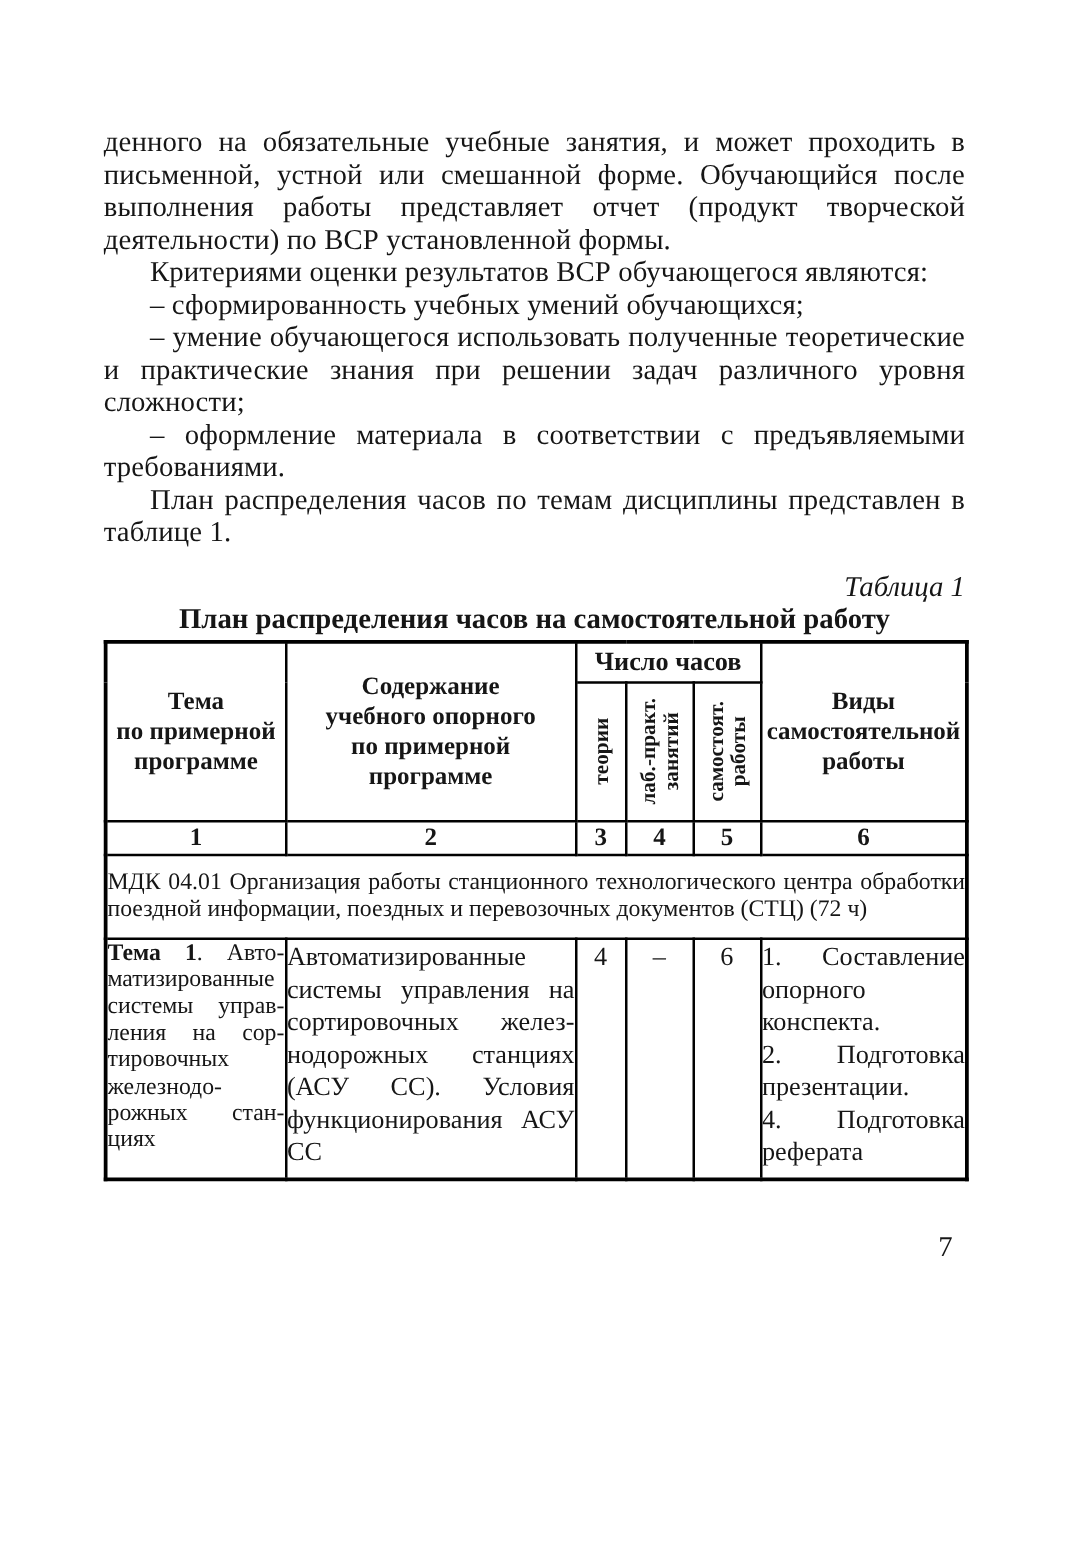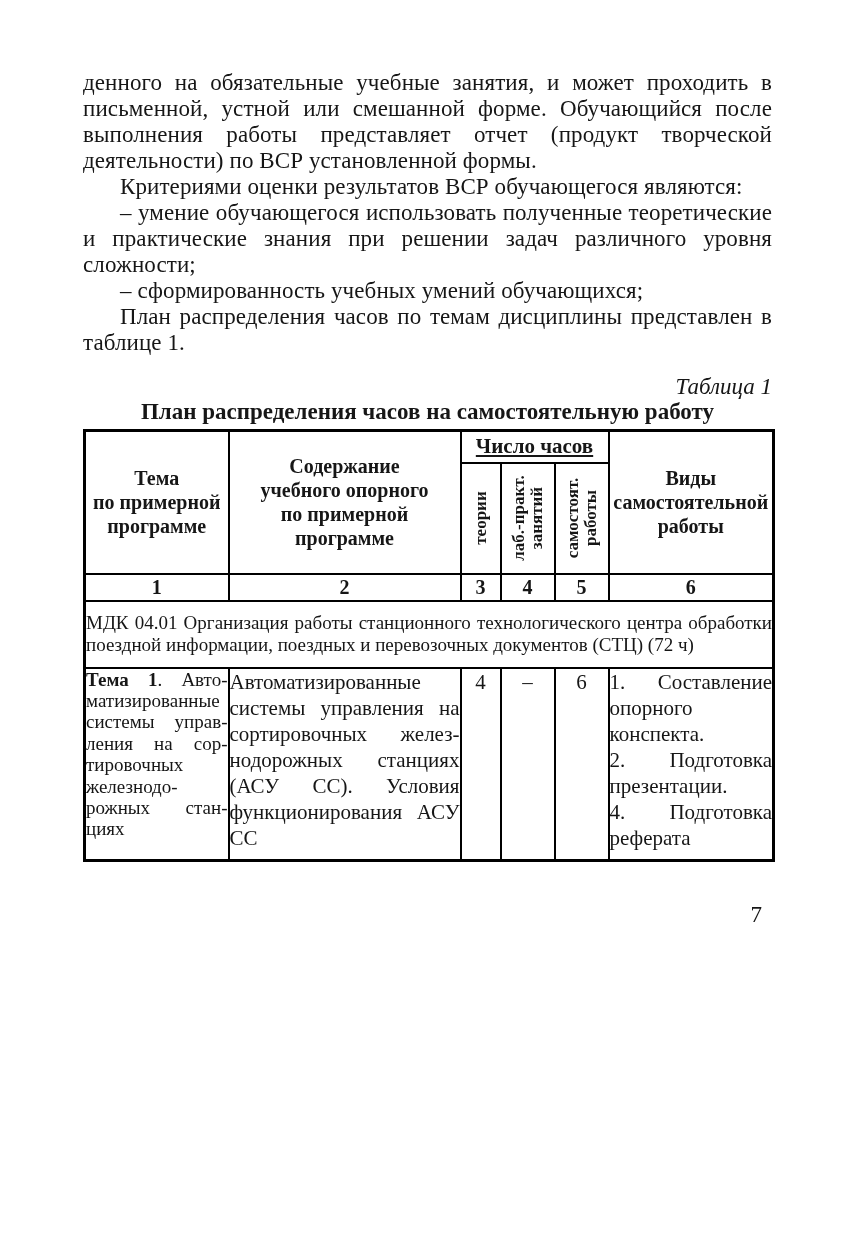--- a/index.html
+++ b/index.html
@@ -10,21 +10,21 @@
     background: #ffffff;
     color: #161616;
     font-family: "Liberation Serif", "DejaVu Serif", serif;
     overflow: hidden;
   }
   .content {
     position: absolute;
     left: 83px; top: 0;
     width: 689px;
   }
-  .body-text { padding-top: 70px; }
+  .body-text { padding-top: 101px; }
   .para {
     margin: 0;
     font-size: 23px;
     line-height: 26px;
     text-align: justify;
     letter-spacing: 0.1px;
     hyphens: manual;
     -webkit-hyphens: manual;
   }
   .para.indent { text-indent: 37px; }
@@ -70,21 +70,20 @@
     font-size: 20px;
     line-height: 24px;
     white-space: pre-line;
     padding: 2px;
   }
   td.hours-group {
     vertical-align: middle;
     text-align: center;
     font-weight: bold;
     font-size: 21px;
-    text-decoration: underline;
   }
   td.vcell { vertical-align: middle; }
   .vwrap { position: relative; height: 107px; width: 100%; }
   .vrot {
     position: absolute; left: 50%; top: 50%;
     transform: translate(-50%, -50%) rotate(-90deg);
     width: 106px;
     text-align: center;
     font-weight: bold;
     font-size: 17px;
@@ -145,27 +144,28 @@
 </style>
 </head>
 <body>
 
 <div class="sheet">
   <div class="content">
 
     <div class="body-text">
       <p class="para">денного на обязательные учебные занятия, и может проходить в письменной, устной или смешанной форме. Обучающийся после выполнения работы представляет отчет (продукт творче­ской деятельности) по ВСР установленной формы.</p>
       <p class="para indent">Критериями оценки результатов ВСР обучающегося явля­ются:</p>
+      <p class="para indent">– сформированность учебных умений обучающихся;</p>
       <p class="para indent">– умение обучающегося использовать полученные теорети­ческие и практические знания при решении задач различного уровня сложности;</p>
-      <p class="para indent">– сформированность учебных умений обучающихся;</p>
+      <p class="para indent">– оформление материала в соответствии с предъявляемыми требованиями.</p>
       <p class="para indent">План распределения часов по темам дисциплины представ­лен в таблице 1.</p>
     </div>
 
     <div class="table-caption">Таблица 1</div>
-    <div class="table-title">План распределения часов на самостоятельную работу</div>
+    <div class="table-title">План распределения часов на самостоятельной работу</div>
 
     <table class="plan-table">
       <colgroup>
         <col style="width:144px">
         <col style="width:232px">
         <col style="width:40px">
         <col style="width:54px">
         <col style="width:54px">
         <col style="width:165px">
       </colgroup>

